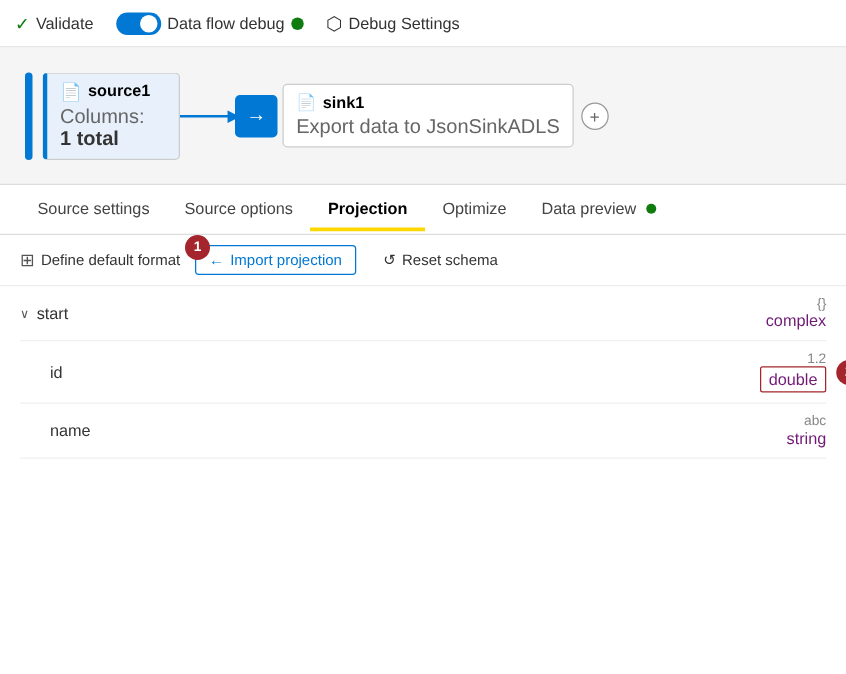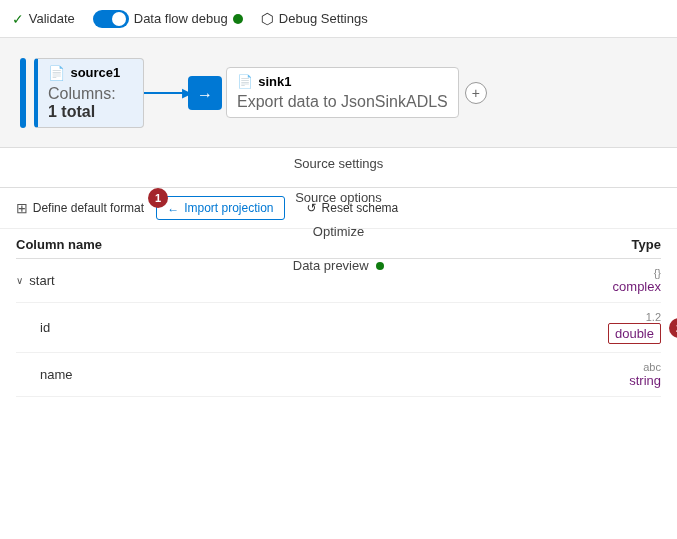--- a/index.html
+++ b/index.html
@@ -124,21 +124,20 @@
 
     
     .tabs-bar {
       display: flex;
       align-items: center;
       border-bottom: 1px solid #ddd;
       padding: 0 16px;
       background: #fff;
       height: 40px;
       gap: 0;
-      flex-direction: column;
     }
     .tab {
       padding: 8px 14px;
       cursor: pointer;
       color: #444;
       font-size: 13px;
       border-bottom: 3px solid transparent;
       white-space: nowrap;
     }
     .tab.active {
@@ -316,20 +315,23 @@
     <span>+</span>
   </div>
 </div>
 
 <div class="tabs-bar">
   <div class="tab">
     <span>Source settings</span>
   </div>
   <div class="tab">
     <span>Source options</span>
+  </div>
+  <div class="tab active">
+    <span>Projection</span>
   </div>
   <div class="tab">
     <span>Optimize</span>
   </div>
   <div class="tab">
     <span>Data preview</span>
     <span class="tab-dot"></span>
   </div>
 </div>
 
@@ -347,24 +349,20 @@
     </button>
   </div>
 
   <button class="action-btn-ghost">
     <span>↺</span>
     <span>Reset schema</span>
   </button>
 </div>
 
 <div class="schema-table">
-  <div class="schema-header">
-    <span>Column name</span>
-    <span>Type</span>
-  </div>
 
   <div class="schema-row">
     <div class="schema-col-name">
       <span class="chevron-icon">∨</span>
       <span>start</span>
     </div>
     <div class="schema-col-type">
       <span class="type-label">{}</span>
       <span class="type-name">complex</span>
     </div>

